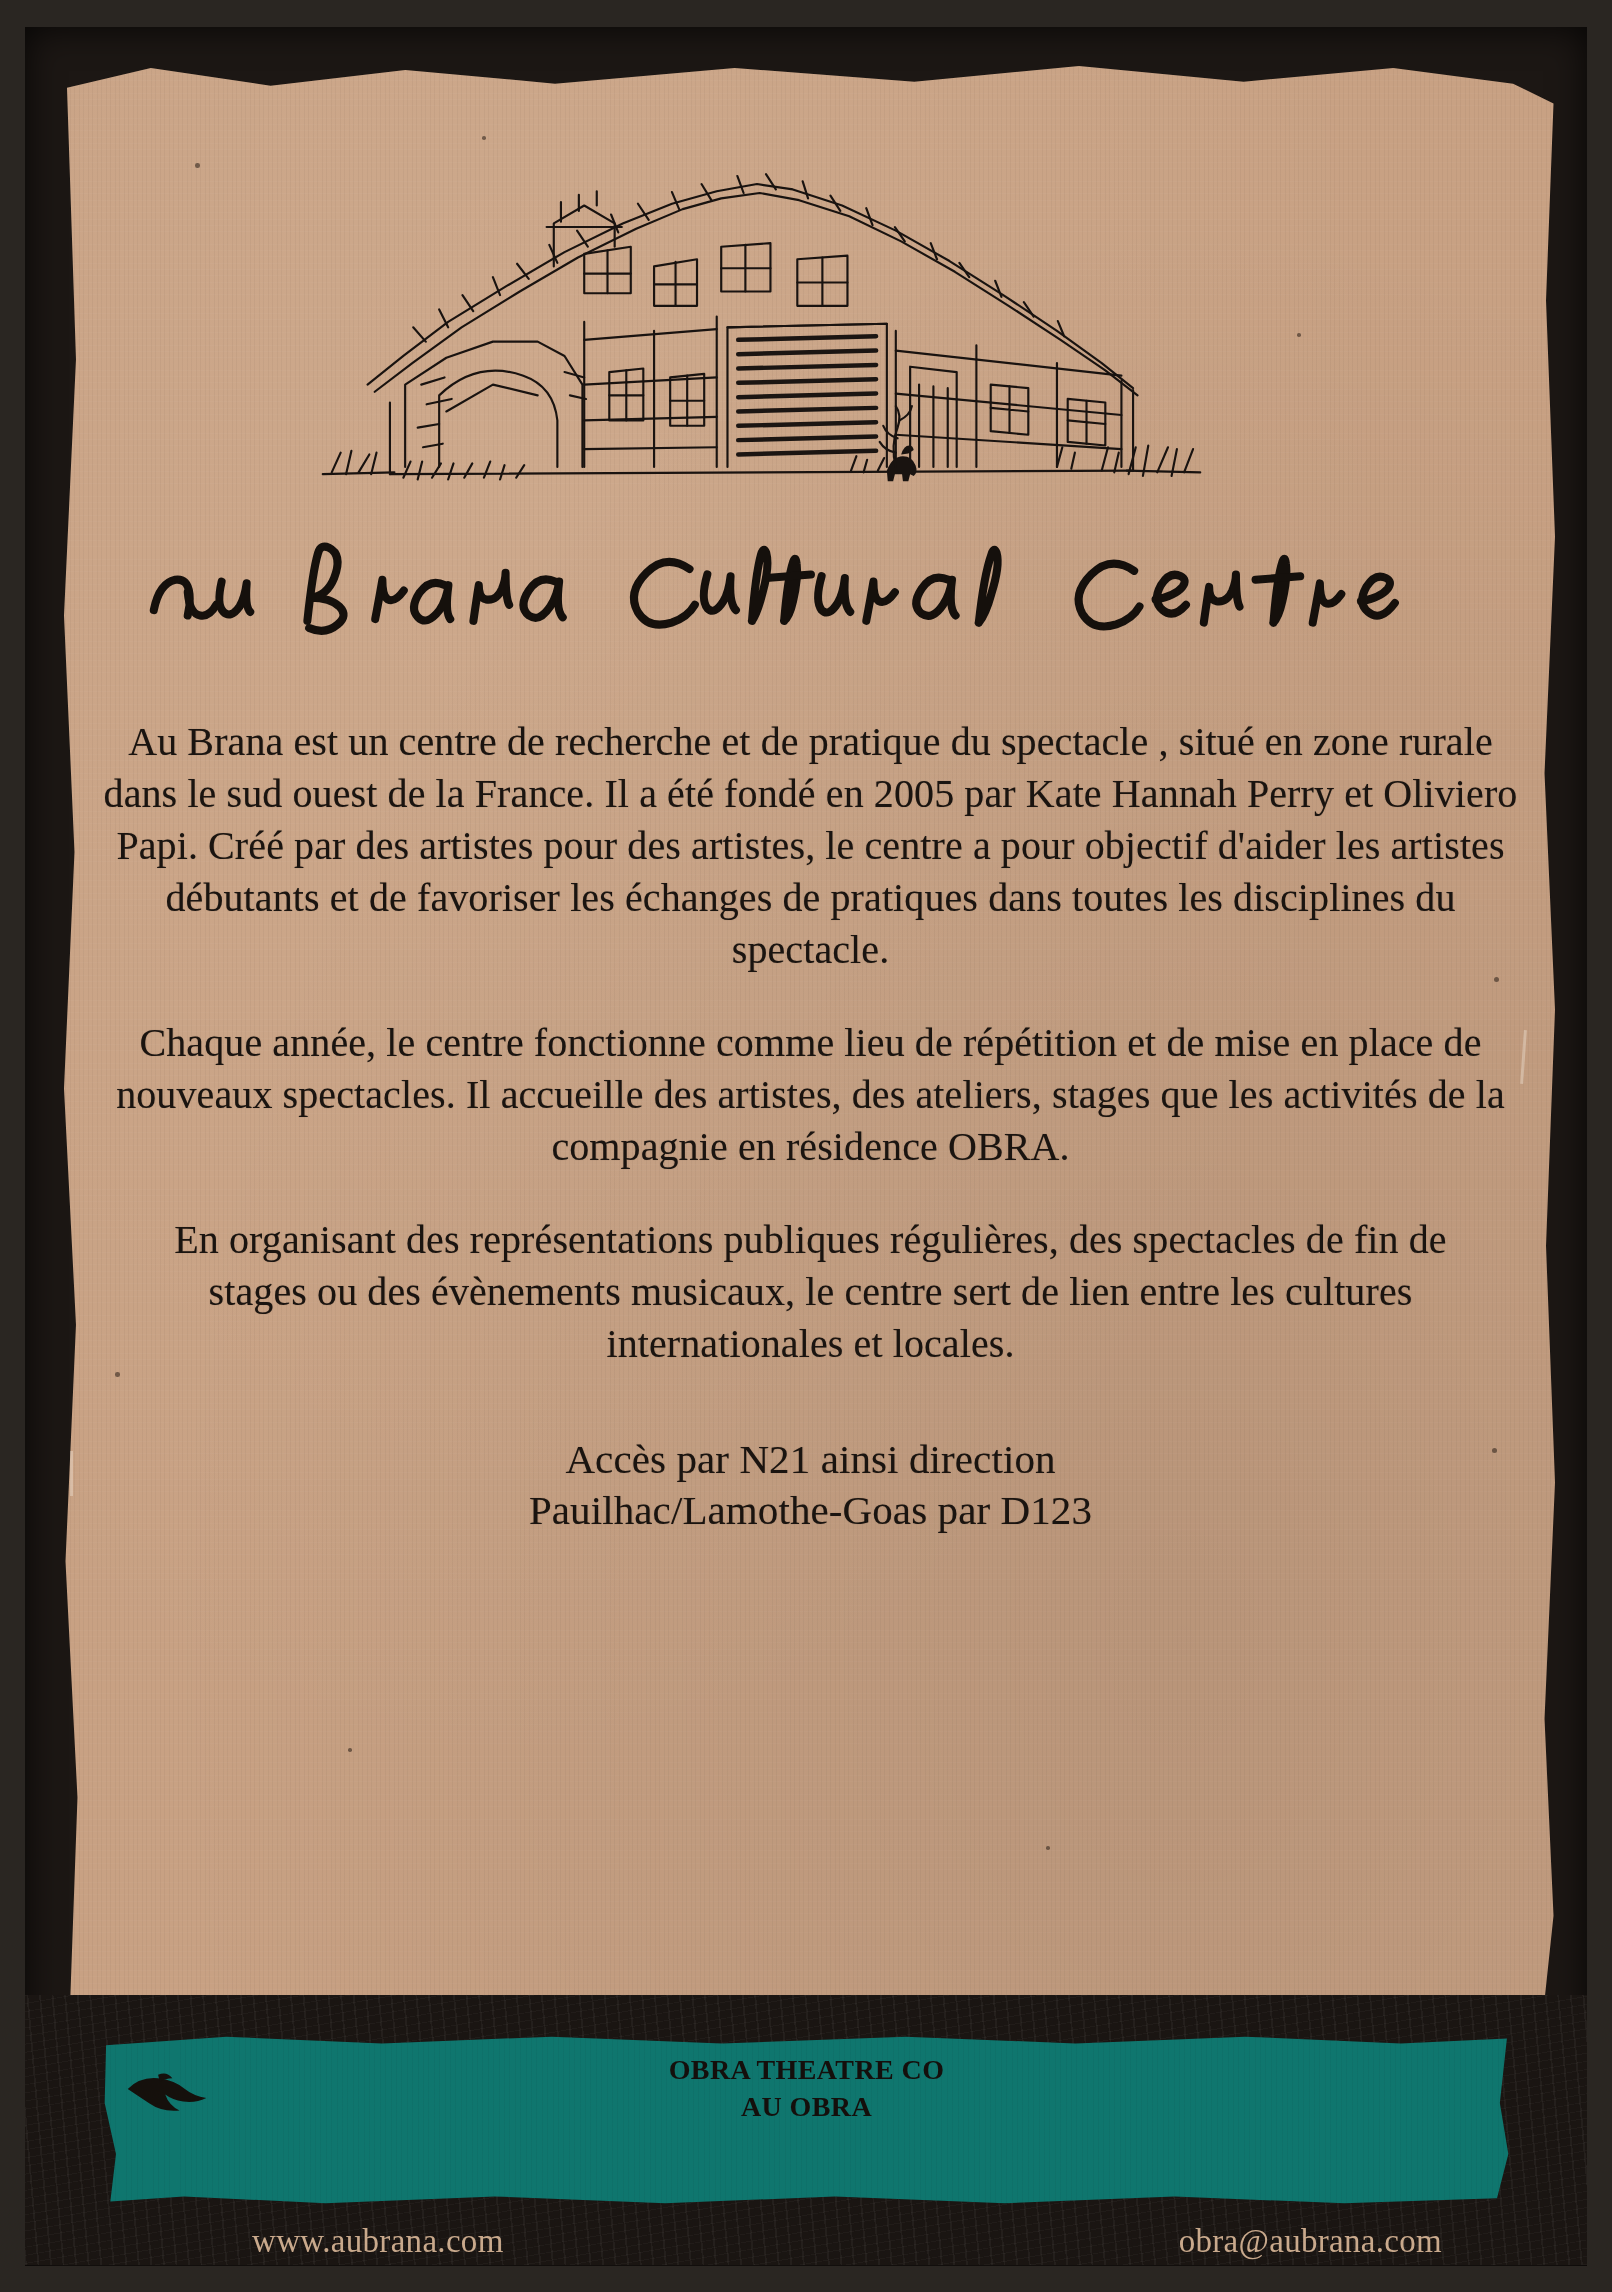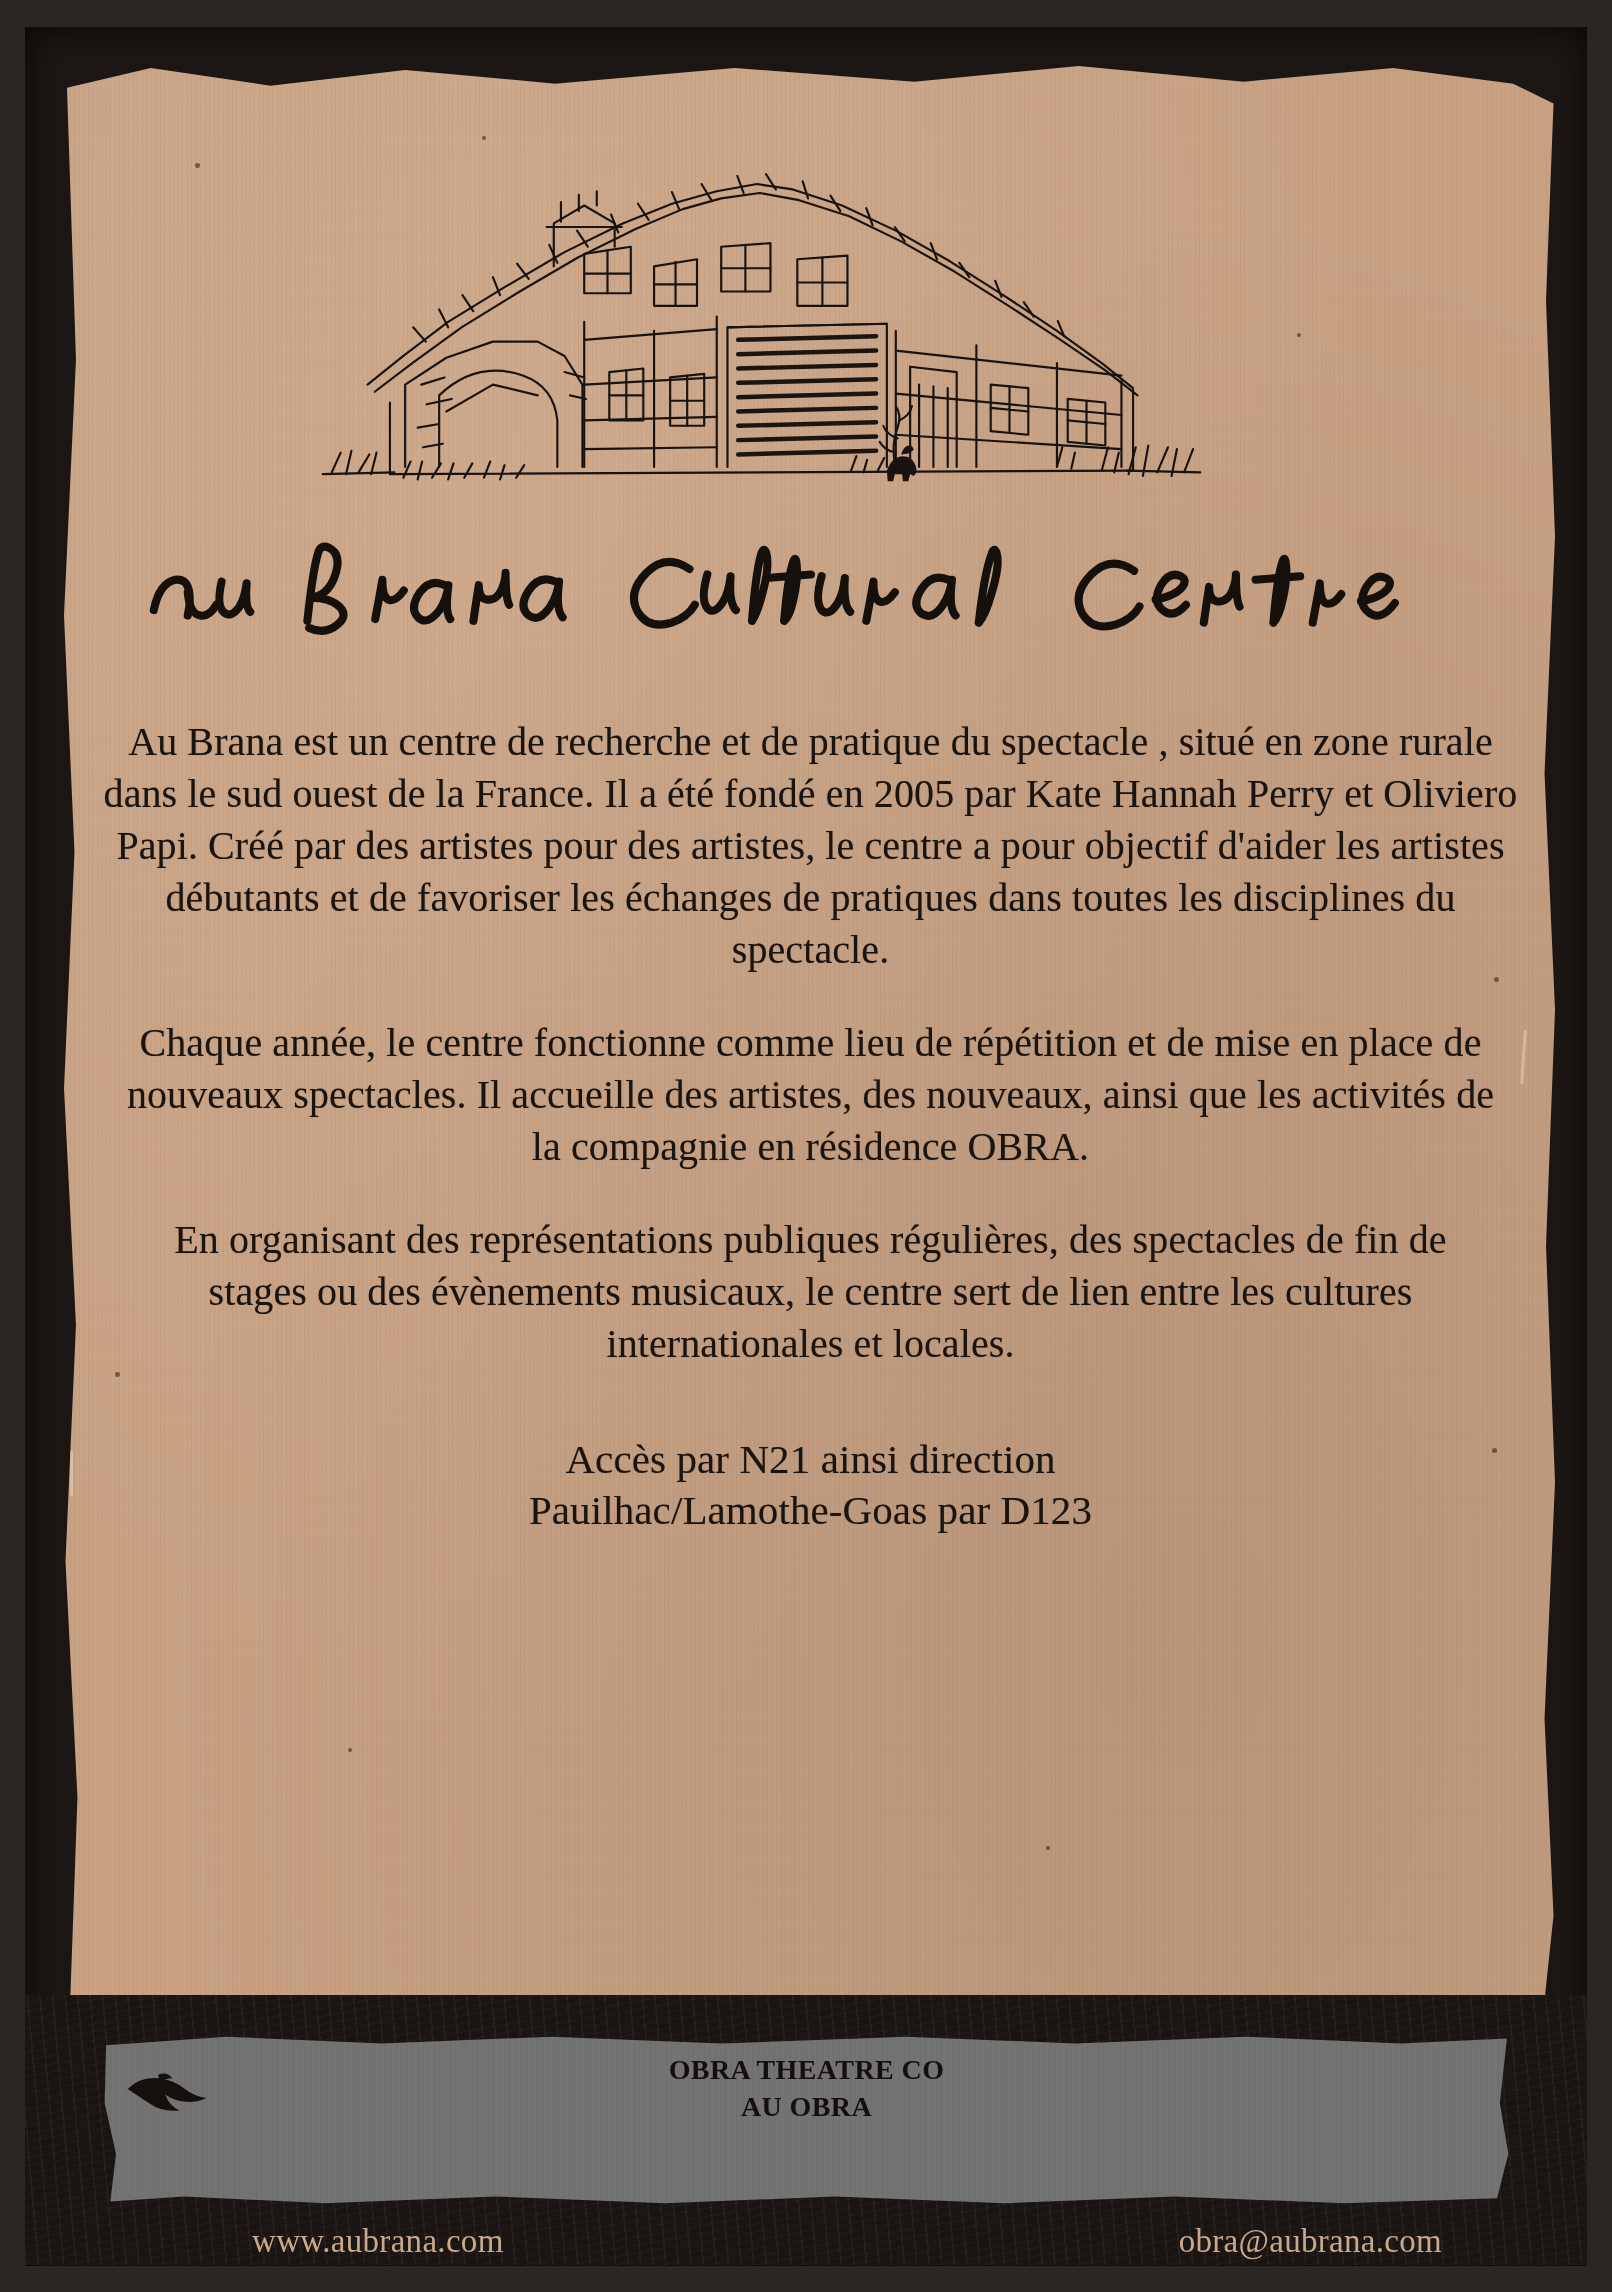--- a/index.html
+++ b/index.html
@@ -135,21 +135,21 @@
     pointer-events: none;
   }
 
   
   .plaque {
     position: absolute;
     left: 99px;
     top: 2035px;
     width: 1415px;
     height: 170px;
-    background: #737373;
+    background: #0f766e;
     clip-path: polygon(
       0.5% 6%, 9% 1%, 20% 5%, 32% 1%, 44% 5%, 57% 1%, 69% 5%, 81% 1%, 92% 5%, 99.5% 2%,
       99% 40%, 99.6% 70%, 98.8% 96%,
       88% 99%, 76% 95%, 64% 99%, 52% 95%, 40% 99%, 28% 95%, 16% 99%, 6% 95%, 0.8% 98%,
       1.2% 70%, 0.4% 40%
     );
   }
   .plaque-grain {
     position: absolute;
     inset: 0;
@@ -353,21 +353,21 @@
 
         <path d="M1318 106 q6 -32 8 -44 q0 18 6 22 q8 4 18 -10"></path>
 
         <path d="M1372 82 q22 -4 30 -14 q6 -8 -2 -12 q-12 -6 -22 10 q-10 18 2 28 q14 12 30 -10"></path>
       </g>
     </svg>
   </div>
 
   <div class="body-text">
     <p class="para p1">Au Brana est un centre de recherche et de pratique du spectacle , situé en zone rurale dans le sud ouest de la France. Il a été fondé en 2005 par Kate Hannah Perry et Oliviero Papi. Créé par des artistes pour des artistes, le centre a pour objectif d'aider les artistes débutants et de favoriser les échanges de pratiques dans toutes les disciplines du spectacle.</p>
-    <p class="para p2">Chaque année, le centre fonctionne comme lieu de répétition et de mise en place de nouveaux spectacles. Il accueille des artistes, des nouveaux, ainsi que les activités de la compagnie en résidence OBRA.</p>
+    <p class="para p2">Chaque année, le centre fonctionne comme lieu de répétition et de mise en place de nouveaux spectacles. Il accueille des artistes, des ateliers, stages que les activités de la compagnie en résidence OBRA.</p>
     <p class="para p3">En organisant des représentations publiques régulières, des spectacles de fin de stages ou des évènements musicaux, le centre sert de lien entre les cultures internationales et locales.</p>
     <p class="para access">
       <span>Accès par N21 ainsi direction</span><br>
       <span>Pauilhac/Lamothe-Goas par D123</span>
     </p>
   </div>
 
   <div class="ink-band">
     <div class="ink-band-texture"></div>
   </div>

